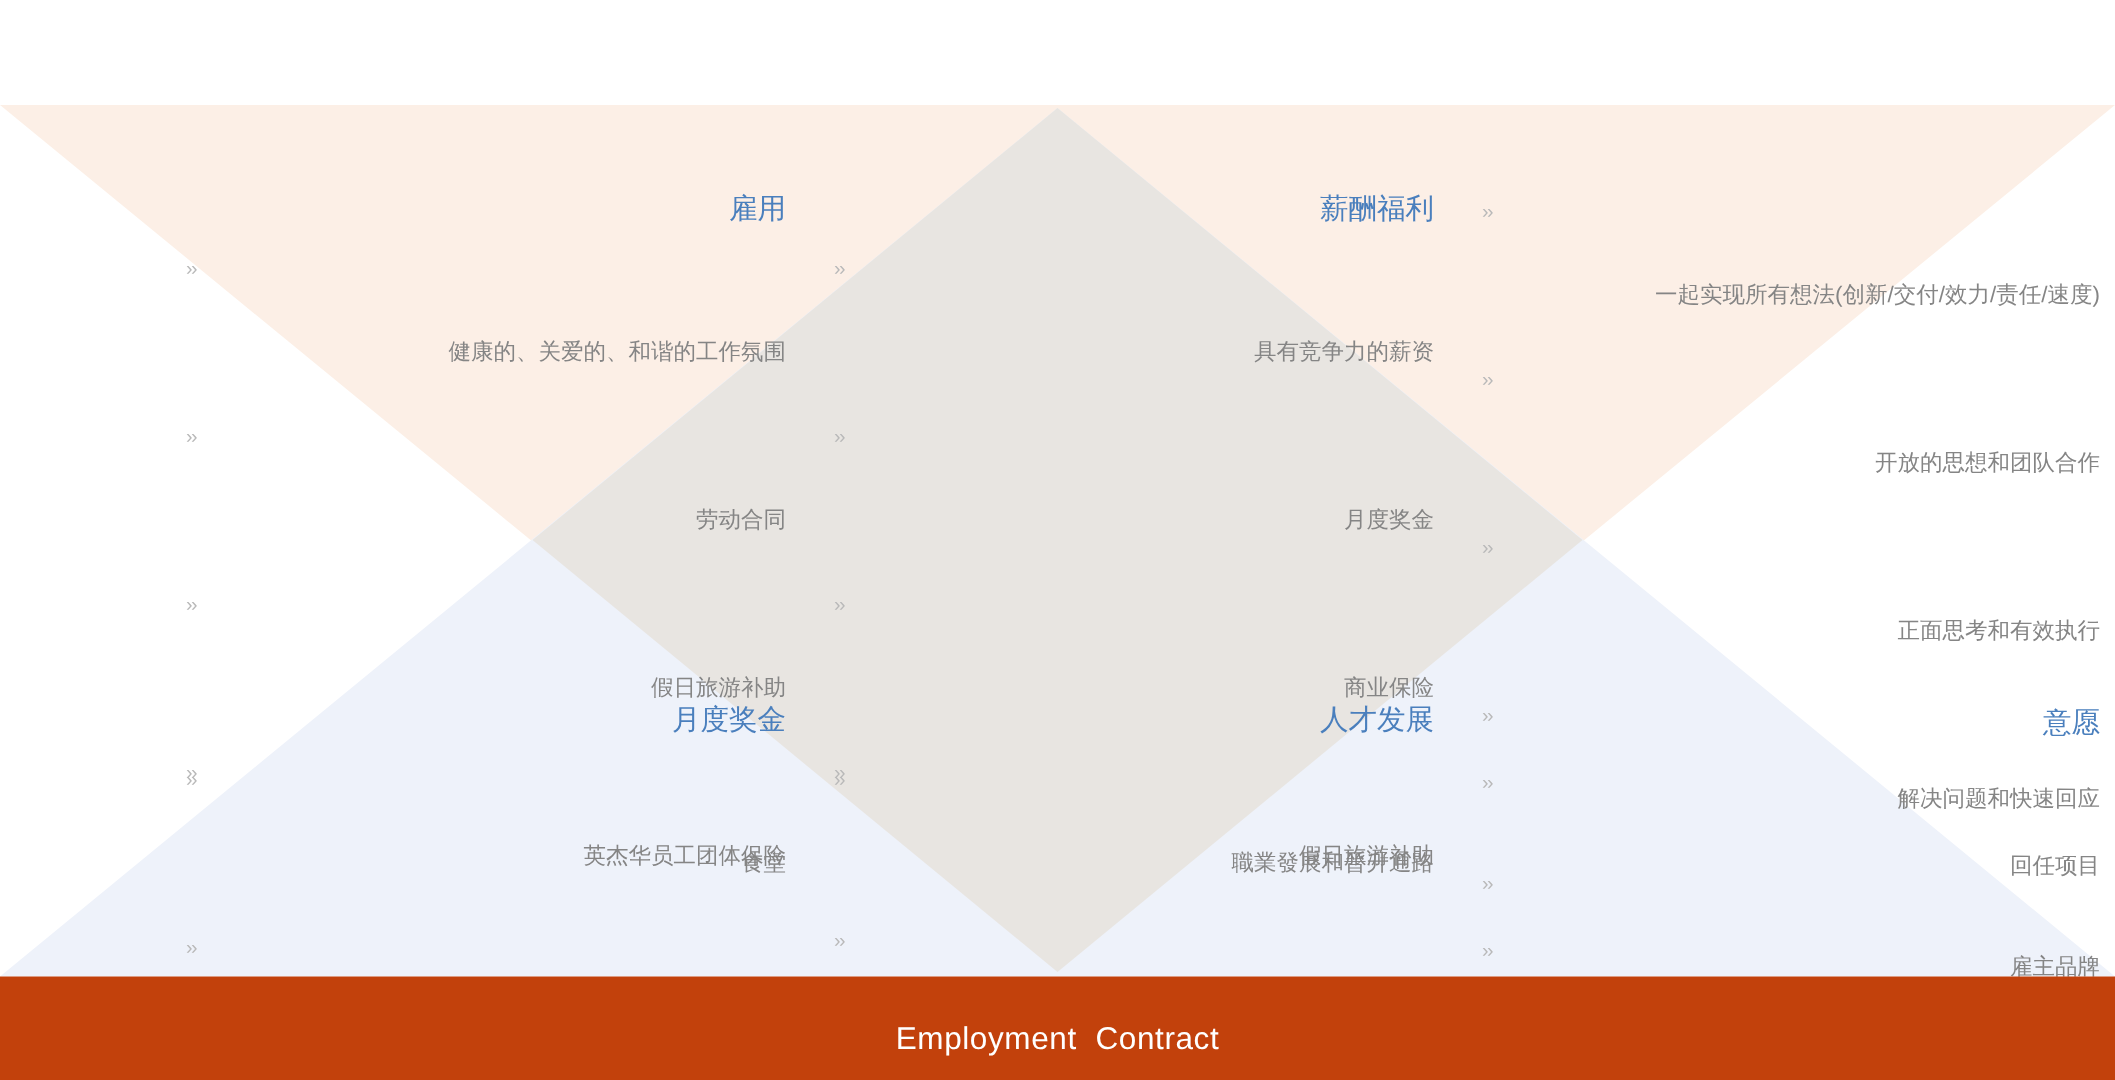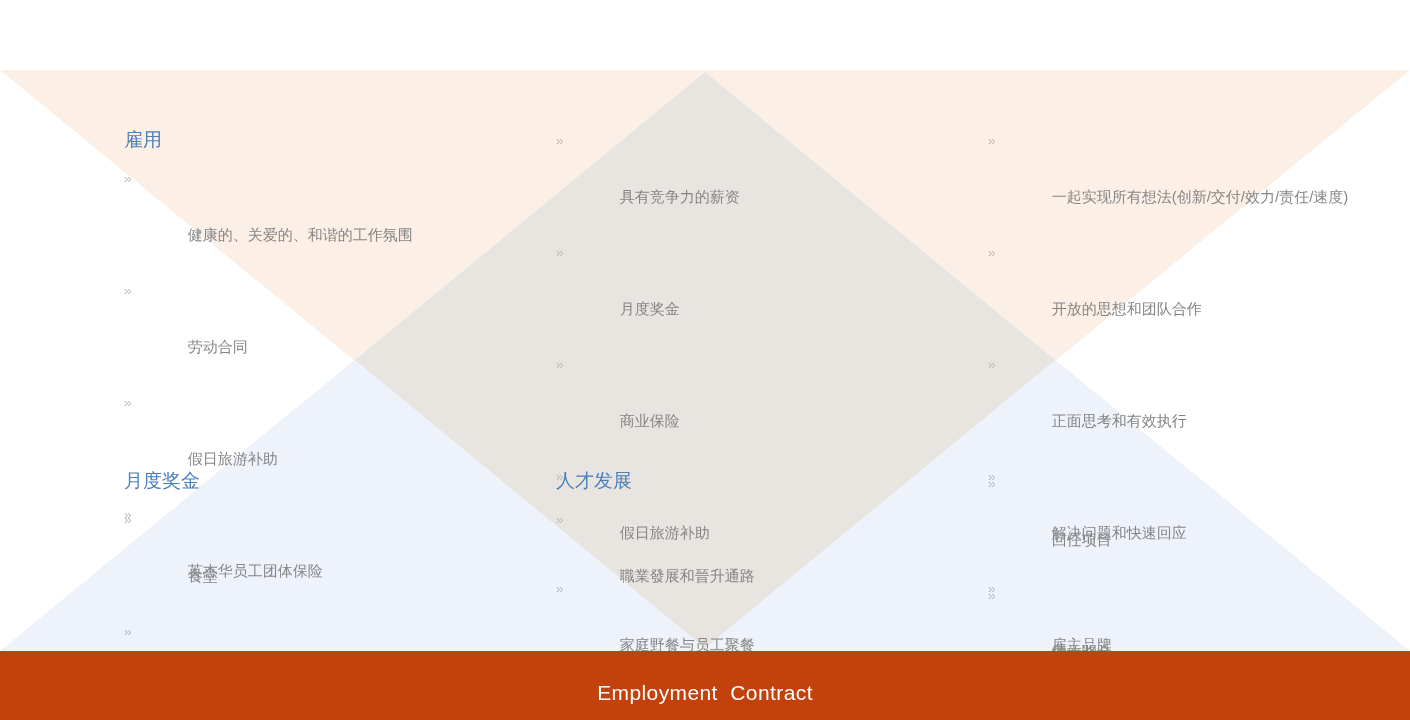--- a/index.html
+++ b/index.html
@@ -65,20 +65,21 @@
     position: absolute;
     left: 0;
     top: 70px;
     width: 1410px;
     height: 581px;
     z-index: 3;
   }
   .col {
     position: absolute;
     box-sizing: border-box;
+    text-align: right;
   }
   .col-1 { left: 124px;  width: 400px; }
   .col-2 { left: 556px;  width: 400px; }
   .col-3 { left: 988px;  width: 412px; }
 
   .row-top    { top: 57px; }
   .row-bottom { top: 398px; }
   .row-bottom-2 { top: 400px; }
 
   .cat-title {
@@ -143,20 +144,21 @@
           <span>假日旅游补助</span>
         </li>
         <li class="cat-item">
           <span class="marker">››</span>
           <span>英杰华员工团体保险</span>
         </li>
       </ul>
     </div>
 
     <div class="col col-2 row-top">
+      <div class="cat-title">薪酬福利</div>
       <ul class="cat-list">
         <li class="cat-item">
           <span class="marker">››</span>
           <span>具有竞争力的薪资</span>
         </li>
         <li class="cat-item">
           <span class="marker">››</span>
           <span>月度奖金</span>
         </li>
         <li class="cat-item">
@@ -219,20 +221,21 @@
       <div class="cat-title">人才发展</div>
       <ul class="cat-list">
         <li class="cat-item">
           <span class="marker">››</span>
           <span>職業發展和晉升通路</span>
         </li>
       </ul>
     </div>
 
     <div class="col col-3 row-bottom-2">
+      <div class="cat-title">意愿</div>
       <ul class="cat-list">
         <li class="cat-item">
           <span class="marker">››</span>
           <span>回任项目</span>
         </li>
         <li class="cat-item">
           <span class="marker">››</span>
           <span>绩效奖金</span>
         </li>
       </ul>

